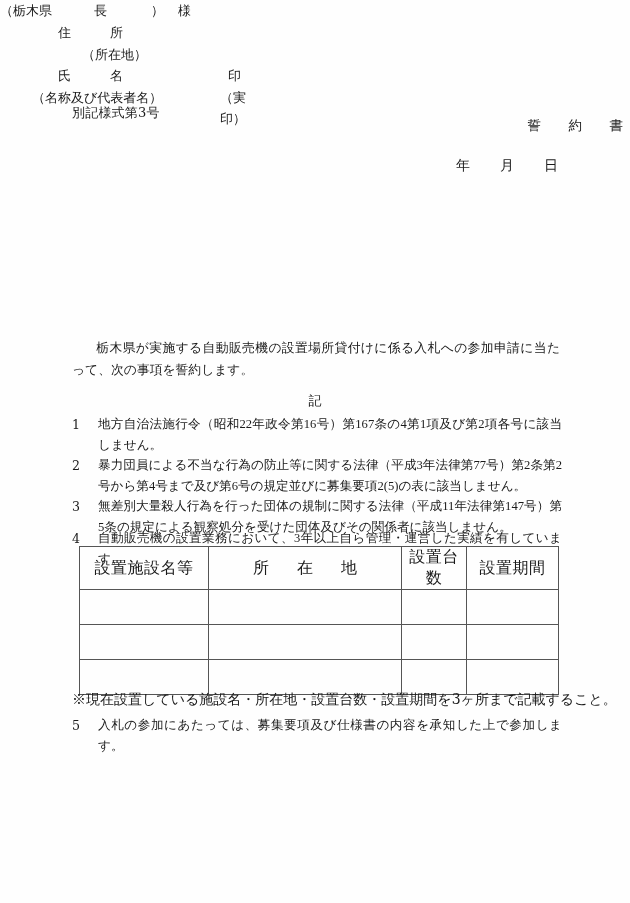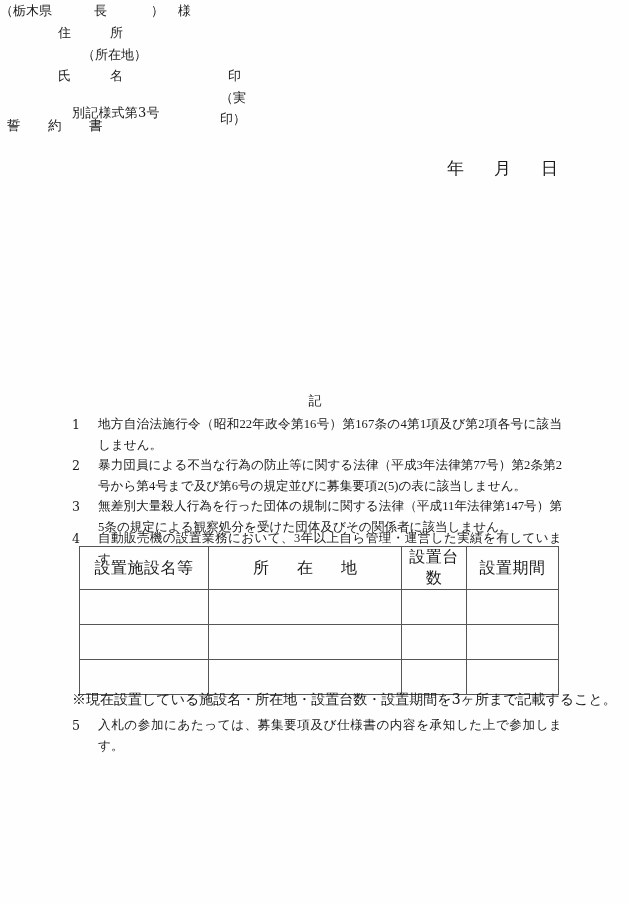--- a/index.html
+++ b/index.html
@@ -30,31 +30,31 @@
     left: 72px;
     top: 80px;
     font-size: 13px;
     letter-spacing: 0.2px;
     margin-top: 24px;
   }
   #doc-title {
     left: 0;
     right: 0;
     top: 117px;
-    text-align: left;
+    text-align: right;
     font-size: 13.5px;
     letter-spacing: 7px;
     text-indent: 7px;
   }
   #date-line {
     left: 0;
     right: 72px;
     top: 157px;
     text-align: right;
-    font-size: 17px;
+    font-size: 14px;
   }
   #date-line .gap { display: inline-block; width: 30px; }
 
   
   #addressee-block {
     left: 86px;
     top: 192px;
     font-size: 13px;
     line-height: 22px;
   }
@@ -192,24 +192,28 @@
       <span class="lead indent-1">住　　　所</span>
     </div>
     <div class="row">
       <span class="lead indent-2">（所在地）</span>
     </div>
     <div class="row">
       <span class="lead indent-1">氏　　　名</span>
       <span class="seal">印</span>
     </div>
     <div class="row">
+      <span class="lead">（名称及び代表者名）</span>
       <span class="seal-note">（実印）</span>
     </div>
   </div>
 
+  <div class="abs" id="intro-paragraph" style="white-space:normal;">
+    <span class="ind"></span><span>栃木県が実施する自動販売機の設置場所貸付けに係る入札への参加申請に当たって、次の事項を誓約します。</span>
+  </div>
 
   <div class="abs" id="ki-mark" style="white-space:normal;">記</div>
 
   <div class="clause" id="clause-1">
     <span class="num">1</span>
     <span class="txt">地方自治法施行令（昭和22年政令第16号）第167条の4第1項及び第2項各号に該当しません。</span>
   </div>
 
   <div class="clause" id="clause-2">
     <span class="num">2</span>

